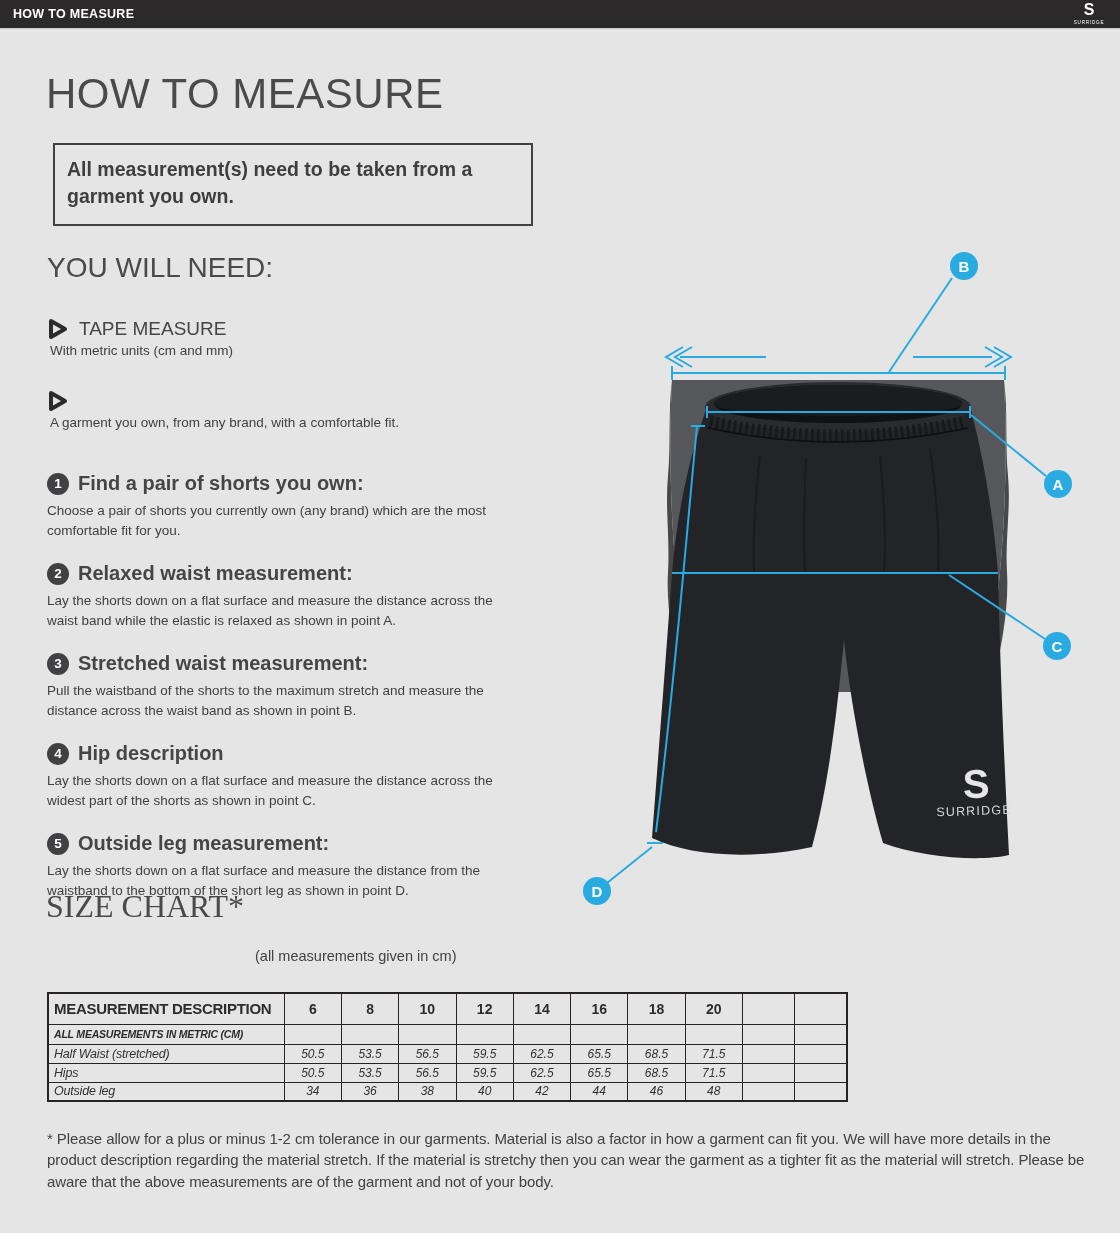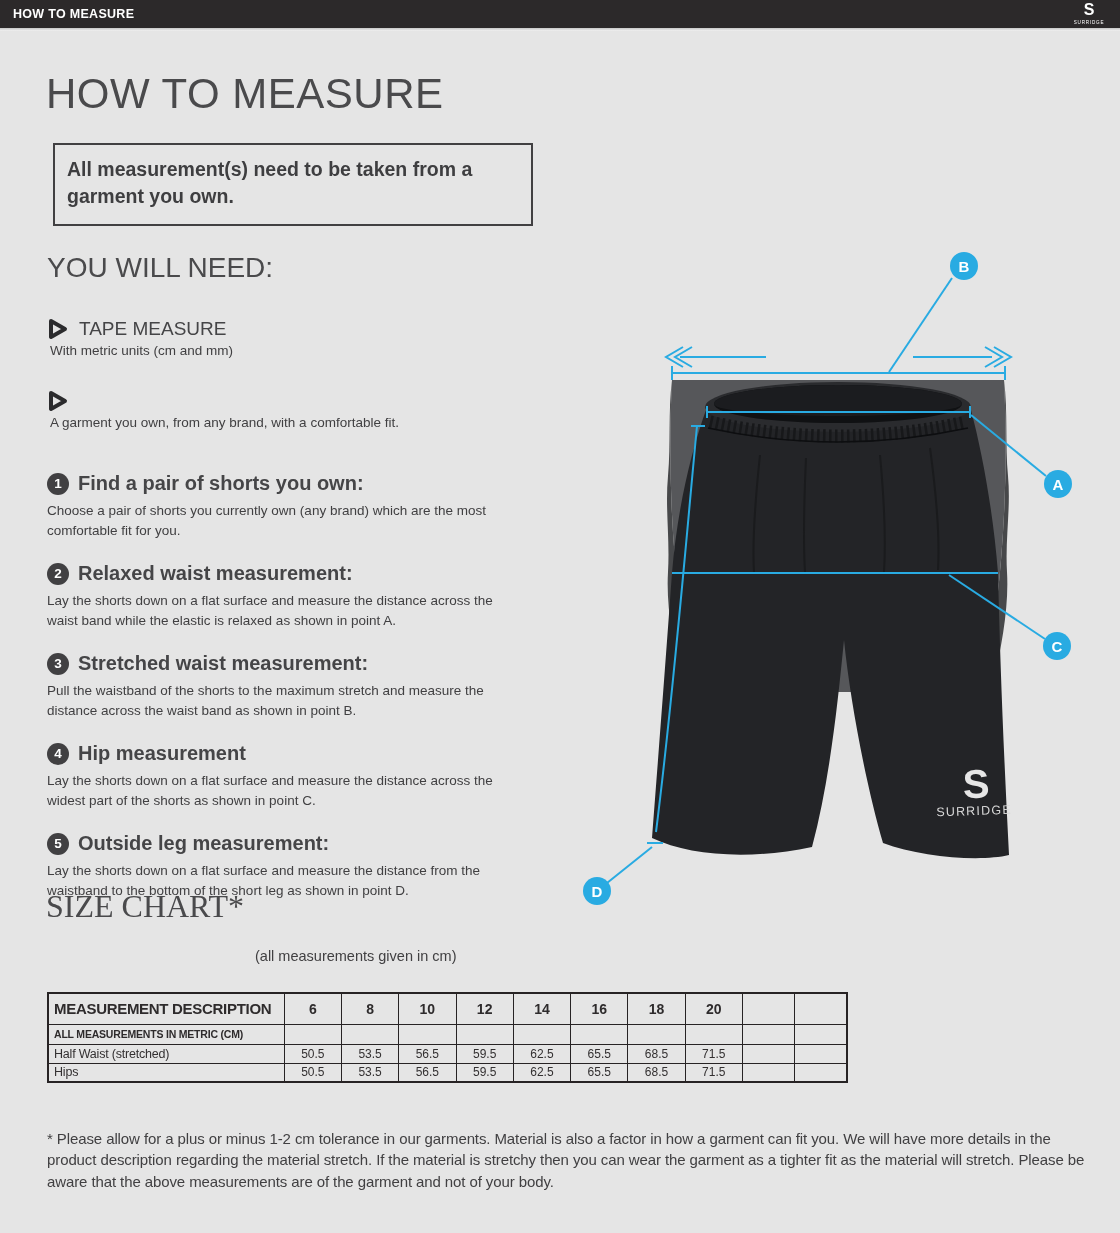--- a/index.html
+++ b/index.html
@@ -40,21 +40,21 @@
   .size-heading{position:absolute;left:46px;top:888px;font-size:32px;font-weight:400;color:#4a4a4c;font-family:Liberation Serif, serif;}
   .size-sub{position:absolute;left:255px;top:948px;font-size:14.5px;color:#414042;}
   .size-table{position:absolute;left:47px;top:992px;border-collapse:collapse;table-layout:fixed;
               width:801px;border:2px solid #272324;}
   .size-table th,.size-table td{border:1px solid #272324;overflow:hidden;white-space:nowrap;padding:0;}
   .size-table thead tr{height:31px;border-bottom:1px solid #701a75;}
   .size-table thead th{font-size:14px;font-weight:bold;text-align:center;color:#2e2b2c;}
   .size-table thead th:first-child{text-align:left;padding-left:5px;font-size:15px;letter-spacing:-.3px;}
   .size-table tr.unit-row{height:20px;}
   .size-table td.unit{font-size:10.5px;font-weight:bold;padding-left:5px;letter-spacing:-.2px;text-align:left;color:#2e2b2c;}
-  .size-table tbody tr{height:19px;}
+  .size-table tbody tr{height:19px;font-style:italic;}
   .size-table td{font-size:12px;text-align:center;color:#333031;}
   .size-table td.rowlabel{font-size:12.5px;text-align:left;padding-left:5px;letter-spacing:-.2px;}
 
   .footnote{position:absolute;left:47px;top:1128px;width:1048px;font-size:15px;line-height:1.43;
             letter-spacing:-.1px;color:#414042;}
 
   
   .illustration{position:absolute;left:580px;top:240px;width:540px;height:680px;}
 </style>
 </head>
@@ -111,21 +111,21 @@
     <div class="step">
       <div class="step-head">
         <span class="step-num">3</span>
         <span class="step-title">Stretched waist measurement:</span>
       </div>
       <div class="step-desc">Pull the waistband of the shorts to the maximum stretch and measure the distance across the waist band as shown in point B.</div>
     </div>
     <div class="step">
       <div class="step-head">
         <span class="step-num">4</span>
-        <span class="step-title">Hip measurement</span>
+        <span class="step-title">Hip description</span>
       </div>
       <div class="step-desc">Lay the shorts down on a flat surface and measure the distance across the widest part of the shorts as shown in point C.</div>
     </div>
     <div class="step">
       <div class="step-head">
         <span class="step-num">5</span>
         <span class="step-title">Outside leg measurement:</span>
       </div>
       <div class="step-desc">Lay the shorts down on a flat surface and measure the distance from the waistband to the bottom of the short leg as shown in point D.</div>
     </div>
@@ -252,18 +252,31 @@
           <td>53.5</td>
           <td>56.5</td>
           <td>59.5</td>
           <td>62.5</td>
           <td>65.5</td>
           <td>68.5</td>
           <td>71.5</td>
           <td></td>
           <td></td>
         </tr>
+        <tr>
+          <td class="rowlabel">Outside leg</td>
+          <td>34</td>
+          <td>36</td>
+          <td>38</td>
+          <td>40</td>
+          <td>42</td>
+          <td>44</td>
+          <td>46</td>
+          <td>48</td>
+          <td></td>
+          <td></td>
+        </tr>
       </tbody>
   </table>
 
   <div class="footnote">* Please allow for a plus or minus 1-2 cm tolerance in our garments. Material is also a factor in how a garment can fit you. We will have more details in the product description regarding the material stretch.  If the material is stretchy then you can wear the garment as a tighter fit as the material will stretch.  Please be aware that the above measurements are of the garment and not of your body.</div>
 
 </div>
 
 </body></html>

